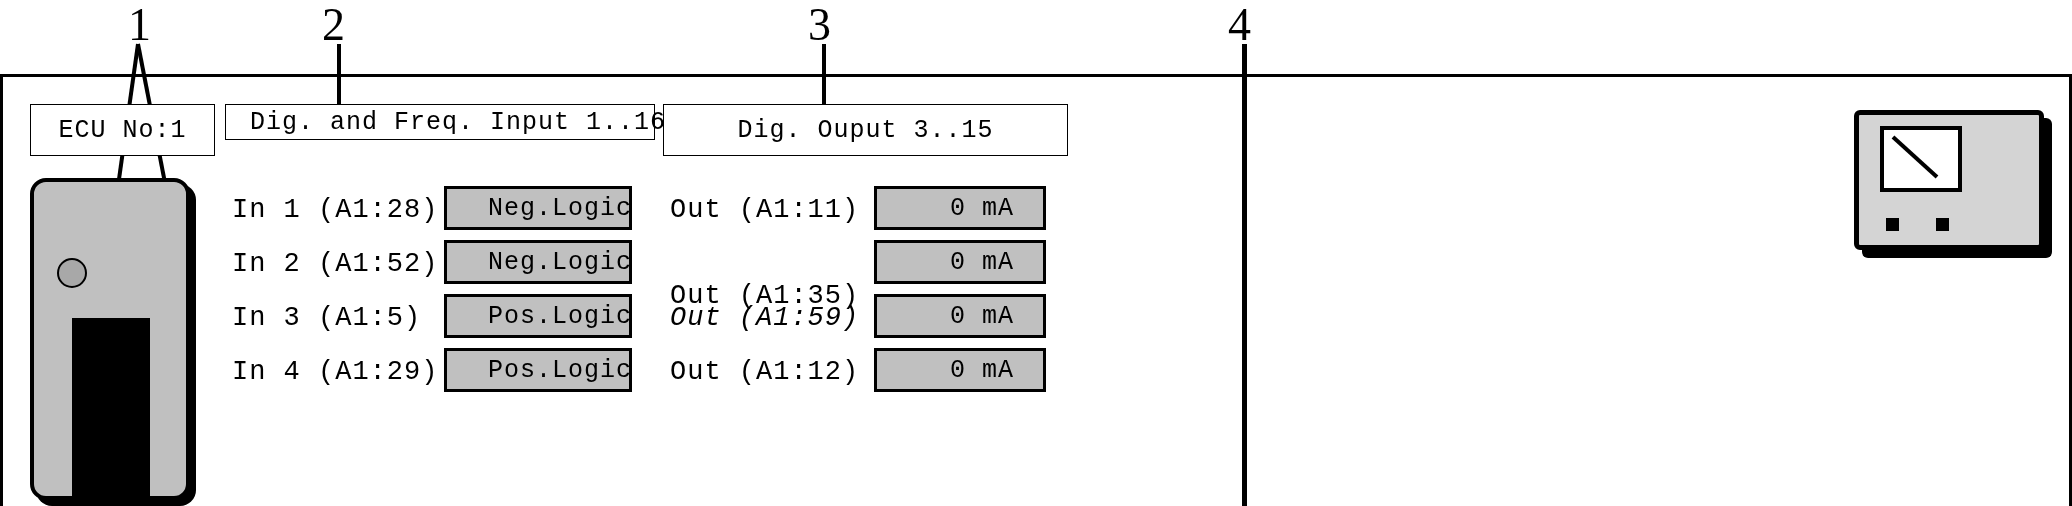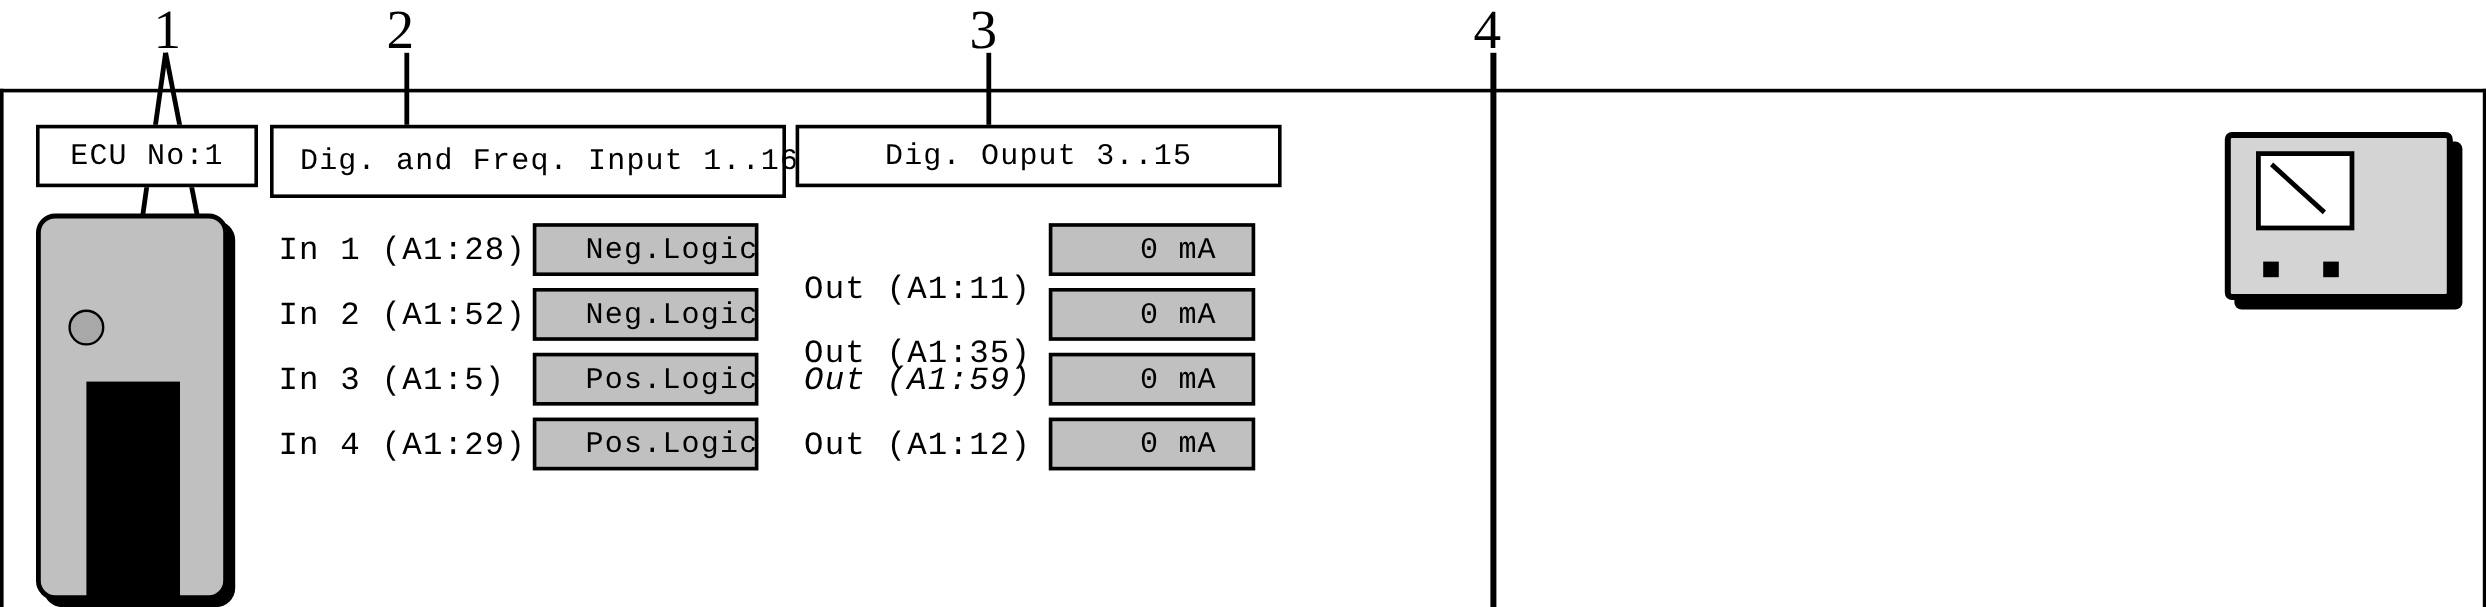--- a/index.html
+++ b/index.html
@@ -53,33 +53,33 @@
     top: 74px;
     width: 3px;
     height: 432px;
     background: #000000;
   }
 
   
   .hdr-box {
     position: absolute;
     box-sizing: border-box;
-    border: 3px solid #000000;
+    border: 1px solid #000000;
     background: #ffffff;
     display: flex;
     align-items: center;
     justify-content: center;
     font-size: 25px;
     letter-spacing: 1px;
     color: #000000;
     white-space: pre;
     font-family: Liberation Mono, monospace;
   }
   #hdr-ecu  { left: 30px;  top: 104px; width: 185px; height: 52px; }
-  #hdr-in   { left: 225px; top: 104px; width: 430px; height: 61px; padding-left: 36px; }
+  #hdr-in   { left: 225px; top: 104px; width: 430px; height: 36px; padding-left: 36px; }
   #hdr-out  { left: 663px; top: 104px; width: 405px; height: 52px; }
 
   
   .ecu-shadow {
     position: absolute;
     left: 36px;
     top: 184px;
     width: 160px;
     height: 322px;
     background: #000000;
@@ -223,21 +223,21 @@
 
 <div class="row-label" style="left:232px; top:251px;">In 2 (A1:52)</div>
 <div class="val-btn" style="left:444px; top:240px; width:188px; height:44px;">Neg.Logic</div>
 
 <div class="row-label" style="left:232px; top:305px;">In 3 (A1:5)</div>
 <div class="val-btn" style="left:444px; top:294px; width:188px; height:44px;">Pos.Logic</div>
 
 <div class="row-label" style="left:232px; top:359px;">In 4 (A1:29)</div>
 <div class="val-btn" style="left:444px; top:348px; width:188px; height:44px;">Pos.Logic</div>
 
-<div class="row-label" style="left:670px; top:197px;margin-top:32px;">Out (A1:11)</div>
+<div class="row-label" style="left:670px; top:197px;">Out (A1:11)</div>
 <div class="val-btn" style="left:874px; top:186px; width:172px; height:44px;">0 mA</div>
 
 <div class="row-label" style="left:670px; top:251px;margin-top:32px;">Out (A1:35)</div>
 <div class="val-btn" style="left:874px; top:240px; width:172px; height:44px;">0 mA</div>
 
 <div class="row-label" style="left:670px; top:305px;font-style:italic;">Out (A1:59)</div>
 <div class="val-btn" style="left:874px; top:294px; width:172px; height:44px;">0 mA</div>
 
 <div class="row-label" style="left:670px; top:359px;">Out (A1:12)</div>
 <div class="val-btn" style="left:874px; top:348px; width:172px; height:44px;">0 mA</div>

